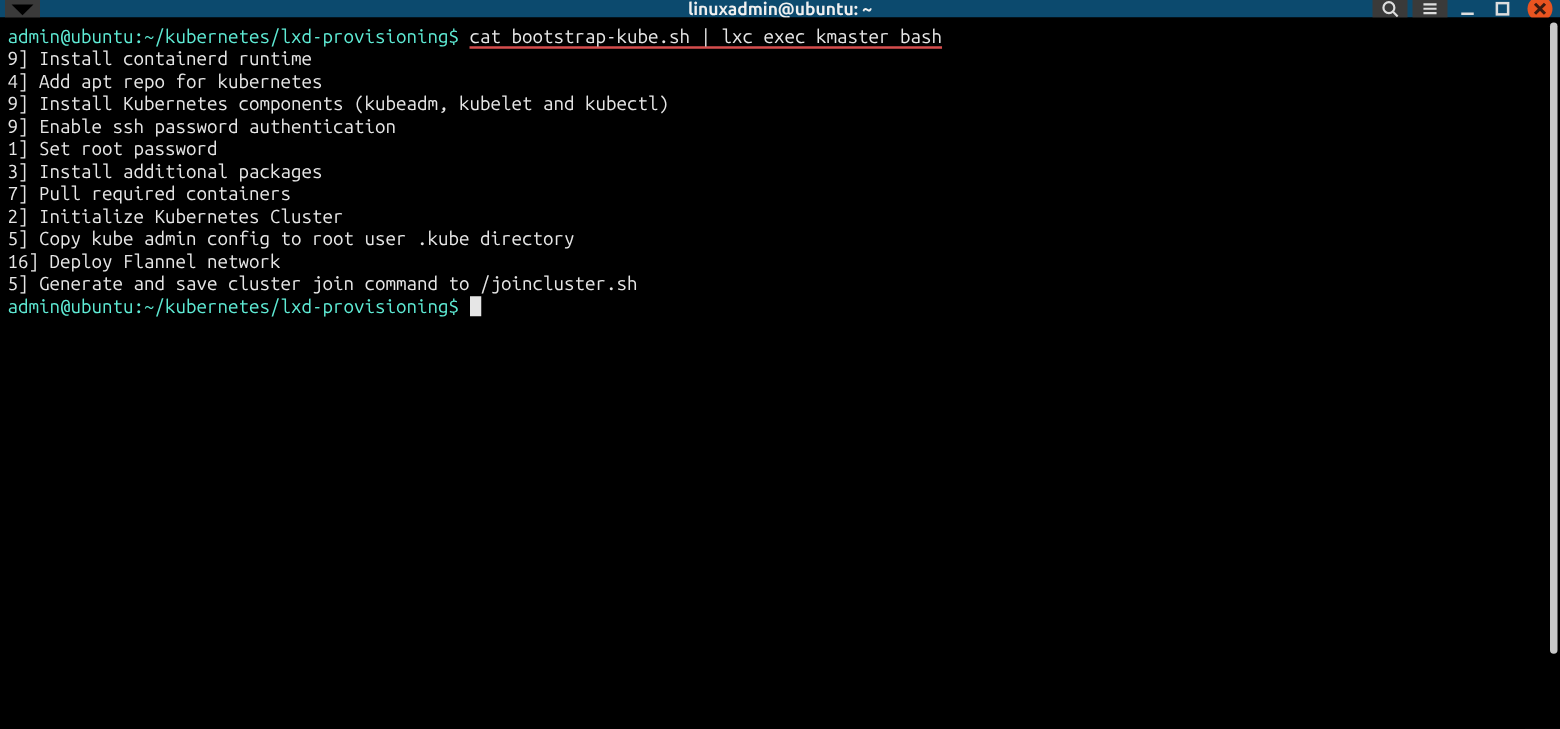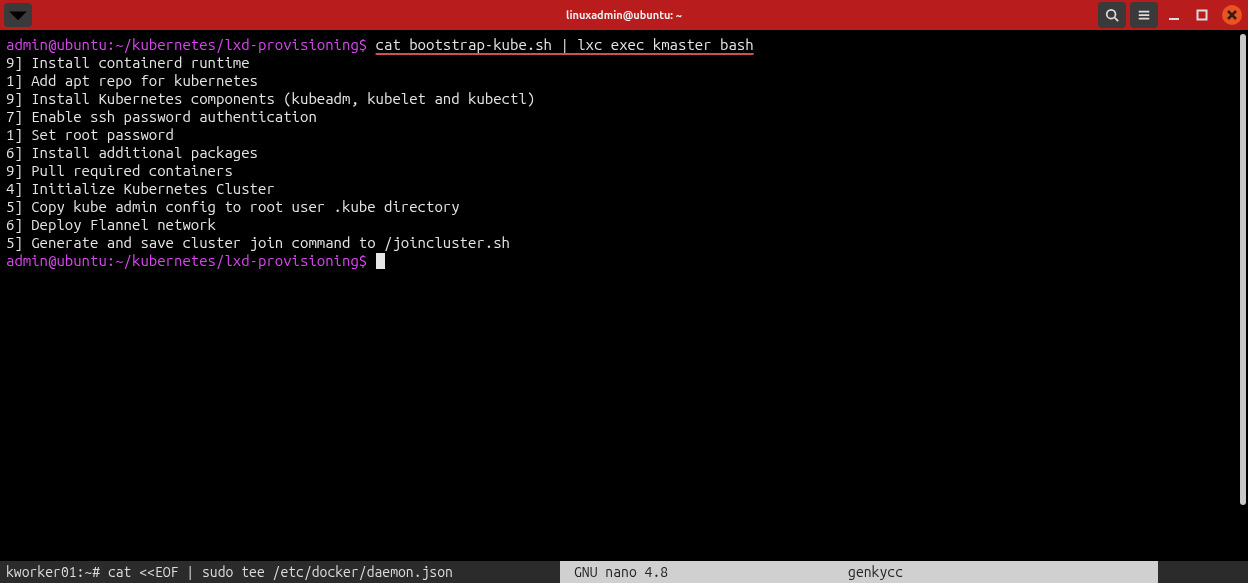--- a/index.html
+++ b/index.html
@@ -1,33 +1,33 @@
 <!DOCTYPE html>
 <html><head>
 <meta charset="utf-8">
 <style>
   * { margin: 0; padding: 0; box-sizing: border-box; }
   html, body { width: 1248px; height: 583px; overflow: hidden; font-family: "Ubuntu Mono", "DejaVu Sans Mono", monospace; background: #1a1a1a; }
   .window { width: 1248px; height: 583px; display: flex; flex-direction: column; background: #000; }
-  .titlebar { height: 30px; background: #b91c1c; display: flex; align-items: center; color: #e6e6e6; font-family: "Ubuntu", sans-serif; font-size: 11px; position: relative; }
+  .titlebar { height: 14px; background: #0c4a6e; display: flex; align-items: center; color: #e6e6e6; font-family: "Ubuntu", sans-serif; font-size: 14px; position: relative; }
   .titlebar .left { display: flex; align-items: center; padding-left: 4px; }
   .new-tab { width: 28px; height: 24px; background: #3a3a3a; border-radius: 4px; display: flex; align-items: center; justify-content: center; color: #ddd; font-size: 12px; cursor: pointer; }
   .title-text { position: absolute; left: 50%; transform: translateX(-50%); font-weight: 600; color: #f0f0f0; }
   .titlebar .right { margin-left: auto; display: flex; align-items: center; gap: 4px; padding-right: 6px; }
   .tb-btn { width: 28px; height: 26px; background: #3a3a3a; border-radius: 4px; display: flex; align-items: center; justify-content: center; color: #ddd; cursor: pointer; }
   .tb-btn svg { width: 14px; height: 14px; fill: none; stroke: #ddd; stroke-width: 2; }
   .win-btn { width: 24px; height: 24px; display: flex; align-items: center; justify-content: center; cursor: pointer; color: #ddd; }
   .win-btn svg { width: 12px; height: 12px; fill: none; stroke: #ddd; stroke-width: 2; }
   .win-close { width: 20px; height: 20px; border-radius: 50%; background: #e95420; display: flex; align-items: center; justify-content: center; cursor: pointer; margin-left: 4px; }
   .win-close svg { width: 10px; height: 10px; stroke: #3a1a10; stroke-width: 2.5; fill: none; }
   .terminal-wrap { flex: 1; position: relative; background: #000; }
   .terminal { position: absolute; inset: 0 10px 0 0; padding: 6px 6px; color: #e6e6e6; font-size: 15px; line-height: 18px; white-space: pre; overflow: hidden; }
   .scrollbar { position: absolute; top: 4px; right: 2px; bottom: 4px; width: 6px; }
   .scroll-thumb { position: absolute; top: 0; left: 0; right: 0; height: 90%; background: #c8c8c8; border-radius: 3px; }
-  .prompt-user { color: #d946ef; }
+  .prompt-user { color: #5eead4; }
   .cmd-underlined { text-decoration: underline; text-decoration-color: #d64d4d; text-decoration-thickness: 2px; text-underline-offset: 3px; }
   .cursor-block { display: inline-block; width: 9px; height: 16px; background: #e6e6e6; vertical-align: text-bottom; }
   .status-strip { height: 22px; background: #2b2b2b; display: flex; align-items: center; font-size: 14px; color: #ddd; }
   .status-left { flex: 0 0 560px; padding-left: 6px; white-space: nowrap; overflow: hidden; background: #2b2b2b; height: 100%; display: flex; align-items: center; }
   .status-mid { background: #d0d0d0; color: #222; flex: 1; height: 100%; display: flex; align-items: center; padding: 0 14px; gap: 180px; }
   .status-right { width: 90px; }
 </style>
 </head>
 <body>
 
@@ -68,38 +68,30 @@
         <svg viewBox="0 0 10 10">
             <path d="M1 1l8 8M9 1l-8 8"></path>
           </svg>
       </div>
     </div>
   </div>
 
   <div class="terminal-wrap">
     <div class="terminal"><span class="prompt-user">admin@ubuntu:~/kubernetes/lxd-provisioning$ </span><span class="cmd-underlined">cat bootstrap-kube.sh | lxc exec kmaster bash</span>
 <span>9] Install containerd runtime</span>
-<span>1] Add apt repo for kubernetes</span>
+<span>4] Add apt repo for kubernetes</span>
 <span>9] Install Kubernetes components (kubeadm, kubelet and kubectl)</span>
-<span>7] Enable ssh password authentication</span>
+<span>9] Enable ssh password authentication</span>
 <span>1] Set root password</span>
-<span>6] Install additional packages</span>
-<span>9] Pull required containers</span>
-<span>4] Initialize Kubernetes Cluster</span>
+<span>3] Install additional packages</span>
+<span>7] Pull required containers</span>
+<span>2] Initialize Kubernetes Cluster</span>
 <span>5] Copy kube admin config to root user .kube directory</span>
-<span>6] Deploy Flannel network</span>
+<span>16] Deploy Flannel network</span>
 <span>5] Generate and save cluster join command to /joincluster.sh</span>
 <span class="prompt-user">admin@ubuntu:~/kubernetes/lxd-provisioning$ </span><span class="cursor-block"></span></div>
     <div class="scrollbar">
       <div class="scroll-thumb"></div>
     </div>
   </div>
 
-  <div class="status-strip">
-    <div class="status-left">kworker01:~# cat &lt;&lt;EOF | sudo tee /etc/docker/daemon.json</div>
-    <div class="status-mid">
-      <span>GNU nano 4.8</span>
-      <span>genkycc</span>
-    </div>
-    <div class="status-right"></div>
-  </div>
 
 </div>
 
 </body></html>

